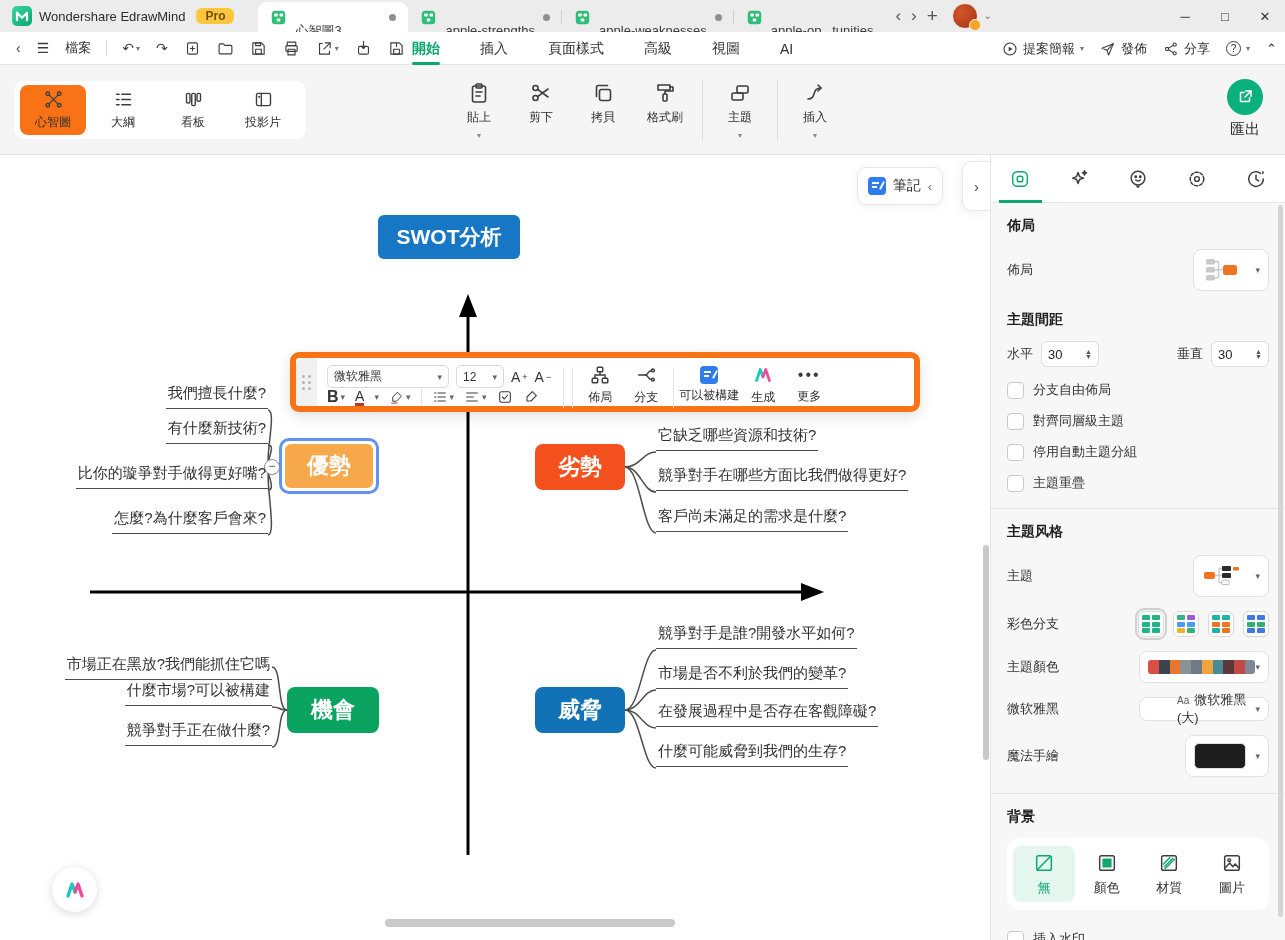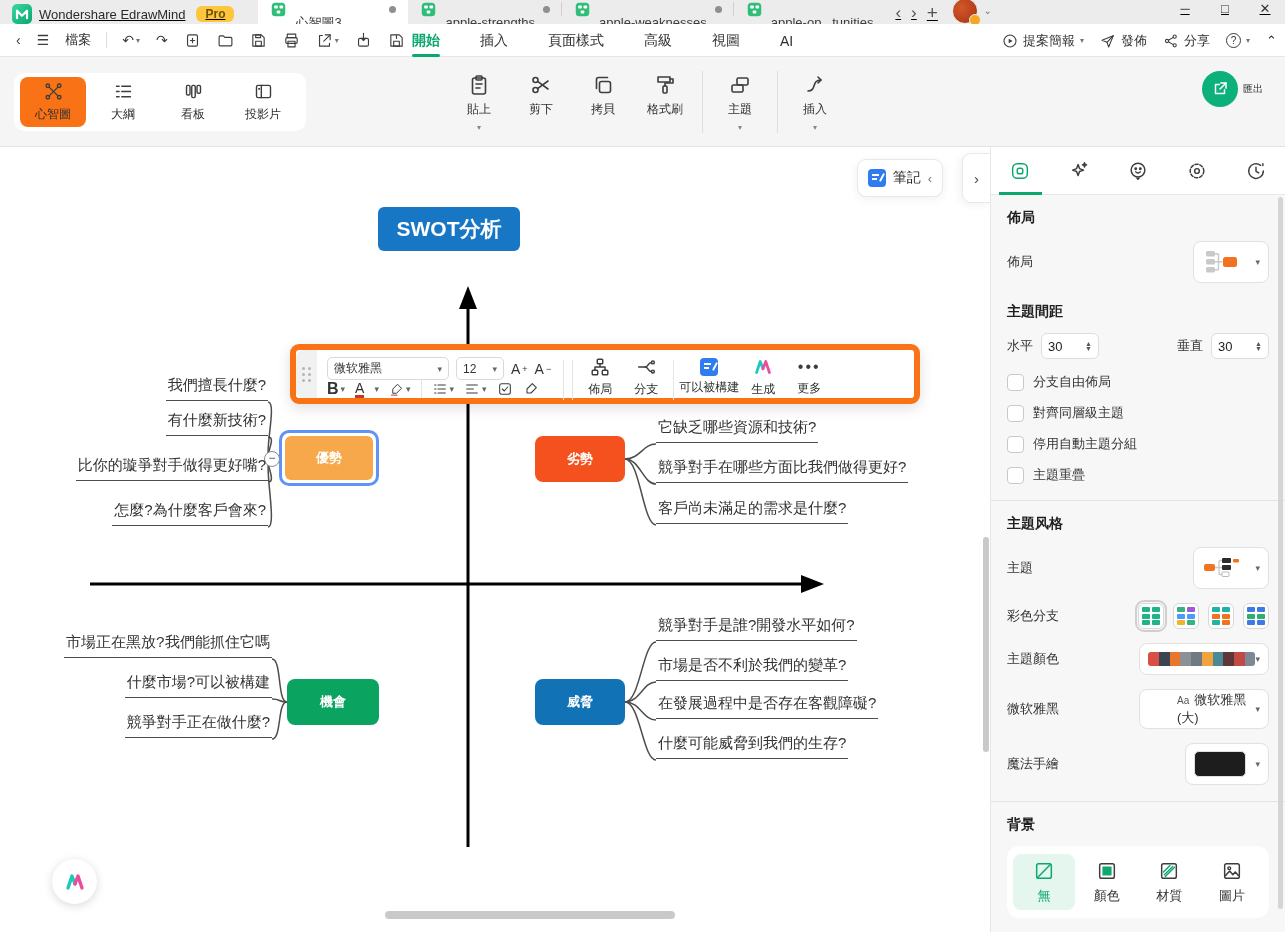--- a/index.html
+++ b/index.html
@@ -2,21 +2,21 @@
 <html><head>
 <meta charset="utf-8">
 <style>
   * { margin:0; padding:0; box-sizing:border-box; }
   html,body { width:1285px; height:940px; overflow:hidden;
     font-family:"Liberation Sans","DejaVu Sans",sans-serif; }
   .app { position:relative; width:1285px; height:940px; background:#fff; }
   svg.ic { stroke:#3d3d3d; fill:none; stroke-width:1.6; stroke-linecap:round; stroke-linejoin:round; display:block; }
 
   
-  .titlebar { position:relative; height:24px; background:#ececec; display:flex; align-items:flex-end;text-decoration:underline; }
+  .titlebar { position:relative; height:32px; background:#ececec; display:flex; align-items:center; }
   .brand { display:flex; align-items:center; gap:7px; padding:0 10px 0 12px; }
   .logo-mark { width:20px; height:20px; border-radius:5px; background:linear-gradient(135deg,#38d9a0,#0aa56e); position:relative; }
   .logo-mark svg { position:absolute; inset:0; }
   .app-name { font-size:13px; color:#2b2b2b; }
   .pro-badge { background:#ffc53d; color:#6b5200; font-size:12px; font-weight:bold; padding:1px 9px; border-radius:6px; margin-left:4px; }
   .doc-tabs { display:flex; height:32px; align-items:flex-end; margin-left:14px; }
   .doc-tab { display:flex; align-items:center; gap:8px; height:30px; padding:0 12px; font-size:13px; color:#3c3c3c; position:relative; min-width:150px; }
   .doc-tab.active { background:#fff; border-radius:9px 9px 0 0; height:30px; }
   .doc-tab:not(.active):not(:last-child)::after { content:""; position:absolute; right:0; top:8px; height:14px; width:1px; background:#d0d0d0; }
   .tab-doc-ic { width:17px; height:17px; flex:0 0 auto; }
@@ -48,32 +48,32 @@
 
   
   .ribbon { position:relative; height:90px; background:#f5f5f6; border-bottom:1px solid #e2e2e2; }
   .mode-card { position:absolute; left:14px; top:16px; width:292px; height:58px; background:#fff; border-radius:10px; display:flex; align-items:center; padding:0 6px; gap:4px; }
   .mode-btn { width:66px; height:50px; border-radius:8px; display:flex; flex-direction:column; align-items:center; justify-content:center; gap:4px; font-size:12px; color:#2f2f2f; }
   .mode-btn.active { background:#f97316; }
   .rb-actions { position:absolute; left:448px; top:12px; display:flex; align-items:flex-start; }
   .rb-btn { width:62px; display:flex; flex-direction:column; align-items:center; gap:4px; font-size:12px; color:#2f2f2f; padding-top:4px; }
   .rb-btn .caret { font-size:8px; color:#888; margin-top:1px; }
   .rb-sep { width:1px; height:62px; background:#dedede; margin:2px 6px 0; }
-  .export-btn { position:absolute; right:22px; top:14px; display:flex; flex-direction:row; align-items:center; gap:5px; font-size:10px; color:#2f2f2f; }
+  .export-btn { position:absolute; right:22px; top:14px; display:flex; flex-direction:column; align-items:center; gap:5px; font-size:15px; color:#2f2f2f; }
   .export-circle { width:36px; height:36px; border-radius:50%; background:#0bb07b; display:flex; align-items:center; justify-content:center; }
 
   
   .workspace { position:relative; width:1285px; height:785px; display:flex; }
   .canvas { position:relative; width:990px; height:785px; background:#fff; overflow:hidden; }
   .map-links { position:absolute; inset:0; }
 
   .branch-item { position:absolute; font-size:15px; color:#333; white-space:nowrap; padding:0 2px 5px; border-bottom:1.6px solid #4d4d4d; }
   .b-right { text-align:right; }
 
-  .node { border-radius:6px; color:#fff; font-weight:bold; font-size:13px; display:flex; align-items:center; justify-content:center; }
+  .node { border-radius:6px; color:#fff; font-weight:bold; font-size:22px; display:flex; align-items:center; justify-content:center; }
   .root-node { position:absolute; left:378px; top:60px; width:142px; height:44px; font-size:21px; border-radius:6px; }
   .sel-ring { position:absolute; left:279px; top:283px; border:3px solid #6192f5; border-radius:10px; padding:3px; background:#fff; }
   .minus-chip { position:absolute; left:264px; top:304px; width:16px; height:16px; border-radius:50%; background:#fff; border:1.3px solid #8a8a8a; color:#555; font-size:12px; line-height:13px; text-align:center; }
 
   .float-toolbar { position:absolute; left:290px; top:197px; width:630px; height:60px; background:#fff; border:6px solid #f97316; border-radius:9px; box-shadow:0 4px 14px rgba(0,0,0,.13); display:flex; }
   .ft-handle { width:21px; background:#f1f1f1; border-radius:8px 0 0 8px; display:flex; align-items:center; justify-content:center; }
   .ft-dots { display:grid; grid-template-columns:repeat(2,3px); gap:3px; }
   .ft-dots i { width:3px; height:3px; border-radius:50%; background:#b5b5b5; }
   .ft-left { padding:7px 8px 5px 10px; display:flex; flex-direction:column; justify-content:space-between; }
   .ft-row { display:flex; align-items:center; gap:7px; }
@@ -117,21 +117,21 @@
   .chk-box { width:17px; height:17px; background:#fff; border:1px solid #c9c9c9; border-radius:4px; }
   .chk-label { font-size:13px; color:#333; }
   .divider { height:1px; background:#e4e4e4; margin:16px -16px 14px; }
   .grid-btns { display:flex; gap:9px; }
   .grid-btn { width:26px; height:26px; border-radius:6px; border:1px solid #d8d8d8; background:#fff; padding:3px; display:grid; grid-template-columns:1fr 1fr; grid-auto-rows:1fr; gap:1.5px; }
   .grid-btn.sel { outline:2px solid #cfcfcf; outline-offset:1.5px; }
   .grid-btn i { border-radius:1px; }
   .strip { width:112px; height:14px; border-radius:3px; overflow:hidden; display:flex; }
   .strip span { flex:1; }
   .dd-color { width:130px; height:32px; }
-  .dd-font { width:130px; height:40px; font-size:13px; color:#333;padding-left:37px; }
+  .dd-font { width:130px; height:24px; font-size:13px; color:#333;padding-left:37px; }
   .aa { font-size:10px; color:#555; margin-right:5px; }
   .dd-magic { width:84px; height:42px; }
   .magic-swatch { width:52px; height:26px; background:#1d1d1d; border-radius:5px; border:1px solid #e0e0e0; }
   .bg-card { background:#fff; border-radius:12px; padding:8px 6px; display:flex; justify-content:space-between; margin-top:12px; }
   .bg-opt { width:62px; height:56px; border-radius:8px; display:flex; flex-direction:column; align-items:center; justify-content:center; gap:5px; font-size:13px; color:#333; }
   .bg-opt.active { background:#e4f6ee; color:#0ba86e; }
   .panel-scroll { position:absolute; right:2px; top:50px; width:5px; height:712px; border-radius:3px; background:#d5d5d5; }
 
   
   .g1 i { background:#1fb486; }
@@ -463,21 +463,21 @@
       <div class="branch-item b-right" style="right:722px; top:264px;">有什麼新技術?</div>
       <div class="branch-item b-right" style="right:722px; top:309px;">比你的璇爭對手做得更好嘴?</div>
       <div class="branch-item b-right" style="right:722px; top:354px;">怎麼?為什麼客戶會來?</div>
 
       <div class="node" style="position: absolute; left: 535px; top: 289px; width: 90px; height: 46px; border-radius: 8px; background: rgb(244, 81, 30);">劣勢</div>
       <div class="branch-item" style="left:656px; top:271px;">它缺乏哪些資源和技術?</div>
       <div class="branch-item" style="left:656px; top:311px;">競爭對手在哪些方面比我們做得更好?</div>
       <div class="branch-item" style="left:656px; top:352px;">客戶尚未滿足的需求是什麼?</div>
 
       <div class="node" style="position: absolute; left: 287px; top: 532px; width: 92px; height: 46px; border-radius: 8px; background: rgb(11, 163, 96);">機會</div>
-      <div class="branch-item b-right" style="right:718px; top:486px;font-family:Liberation Mono, monospace;">市場正在黑放?我們能抓住它嗎</div>
+      <div class="branch-item b-right" style="right:718px; top:500px;">市場正在黑放?我們能抓住它嗎</div>
       <div class="branch-item b-right" style="right:718px; top:526px;">什麼市場?可以被構建</div>
       <div class="branch-item b-right" style="right:718px; top:566px;">競爭對手正在做什麼?</div>
 
       <div class="node" style="position: absolute; left: 535px; top: 532px; width: 90px; height: 46px; border-radius: 8px; background: rgb(18, 114, 182);">威脅</div>
       <div class="branch-item" style="left:656px; top:469px;">競爭對手是誰?開發水平如何?</div>
       <div class="branch-item" style="left:656px; top:509px;">市場是否不利於我們的變革?</div>
       <div class="branch-item" style="left:656px; top:547px;">在發展過程中是否存在客觀障礙?</div>
       <div class="branch-item" style="left:656px; top:587px;">什麼可能威脅到我們的生存?</div>
 
       <div class="float-toolbar">

